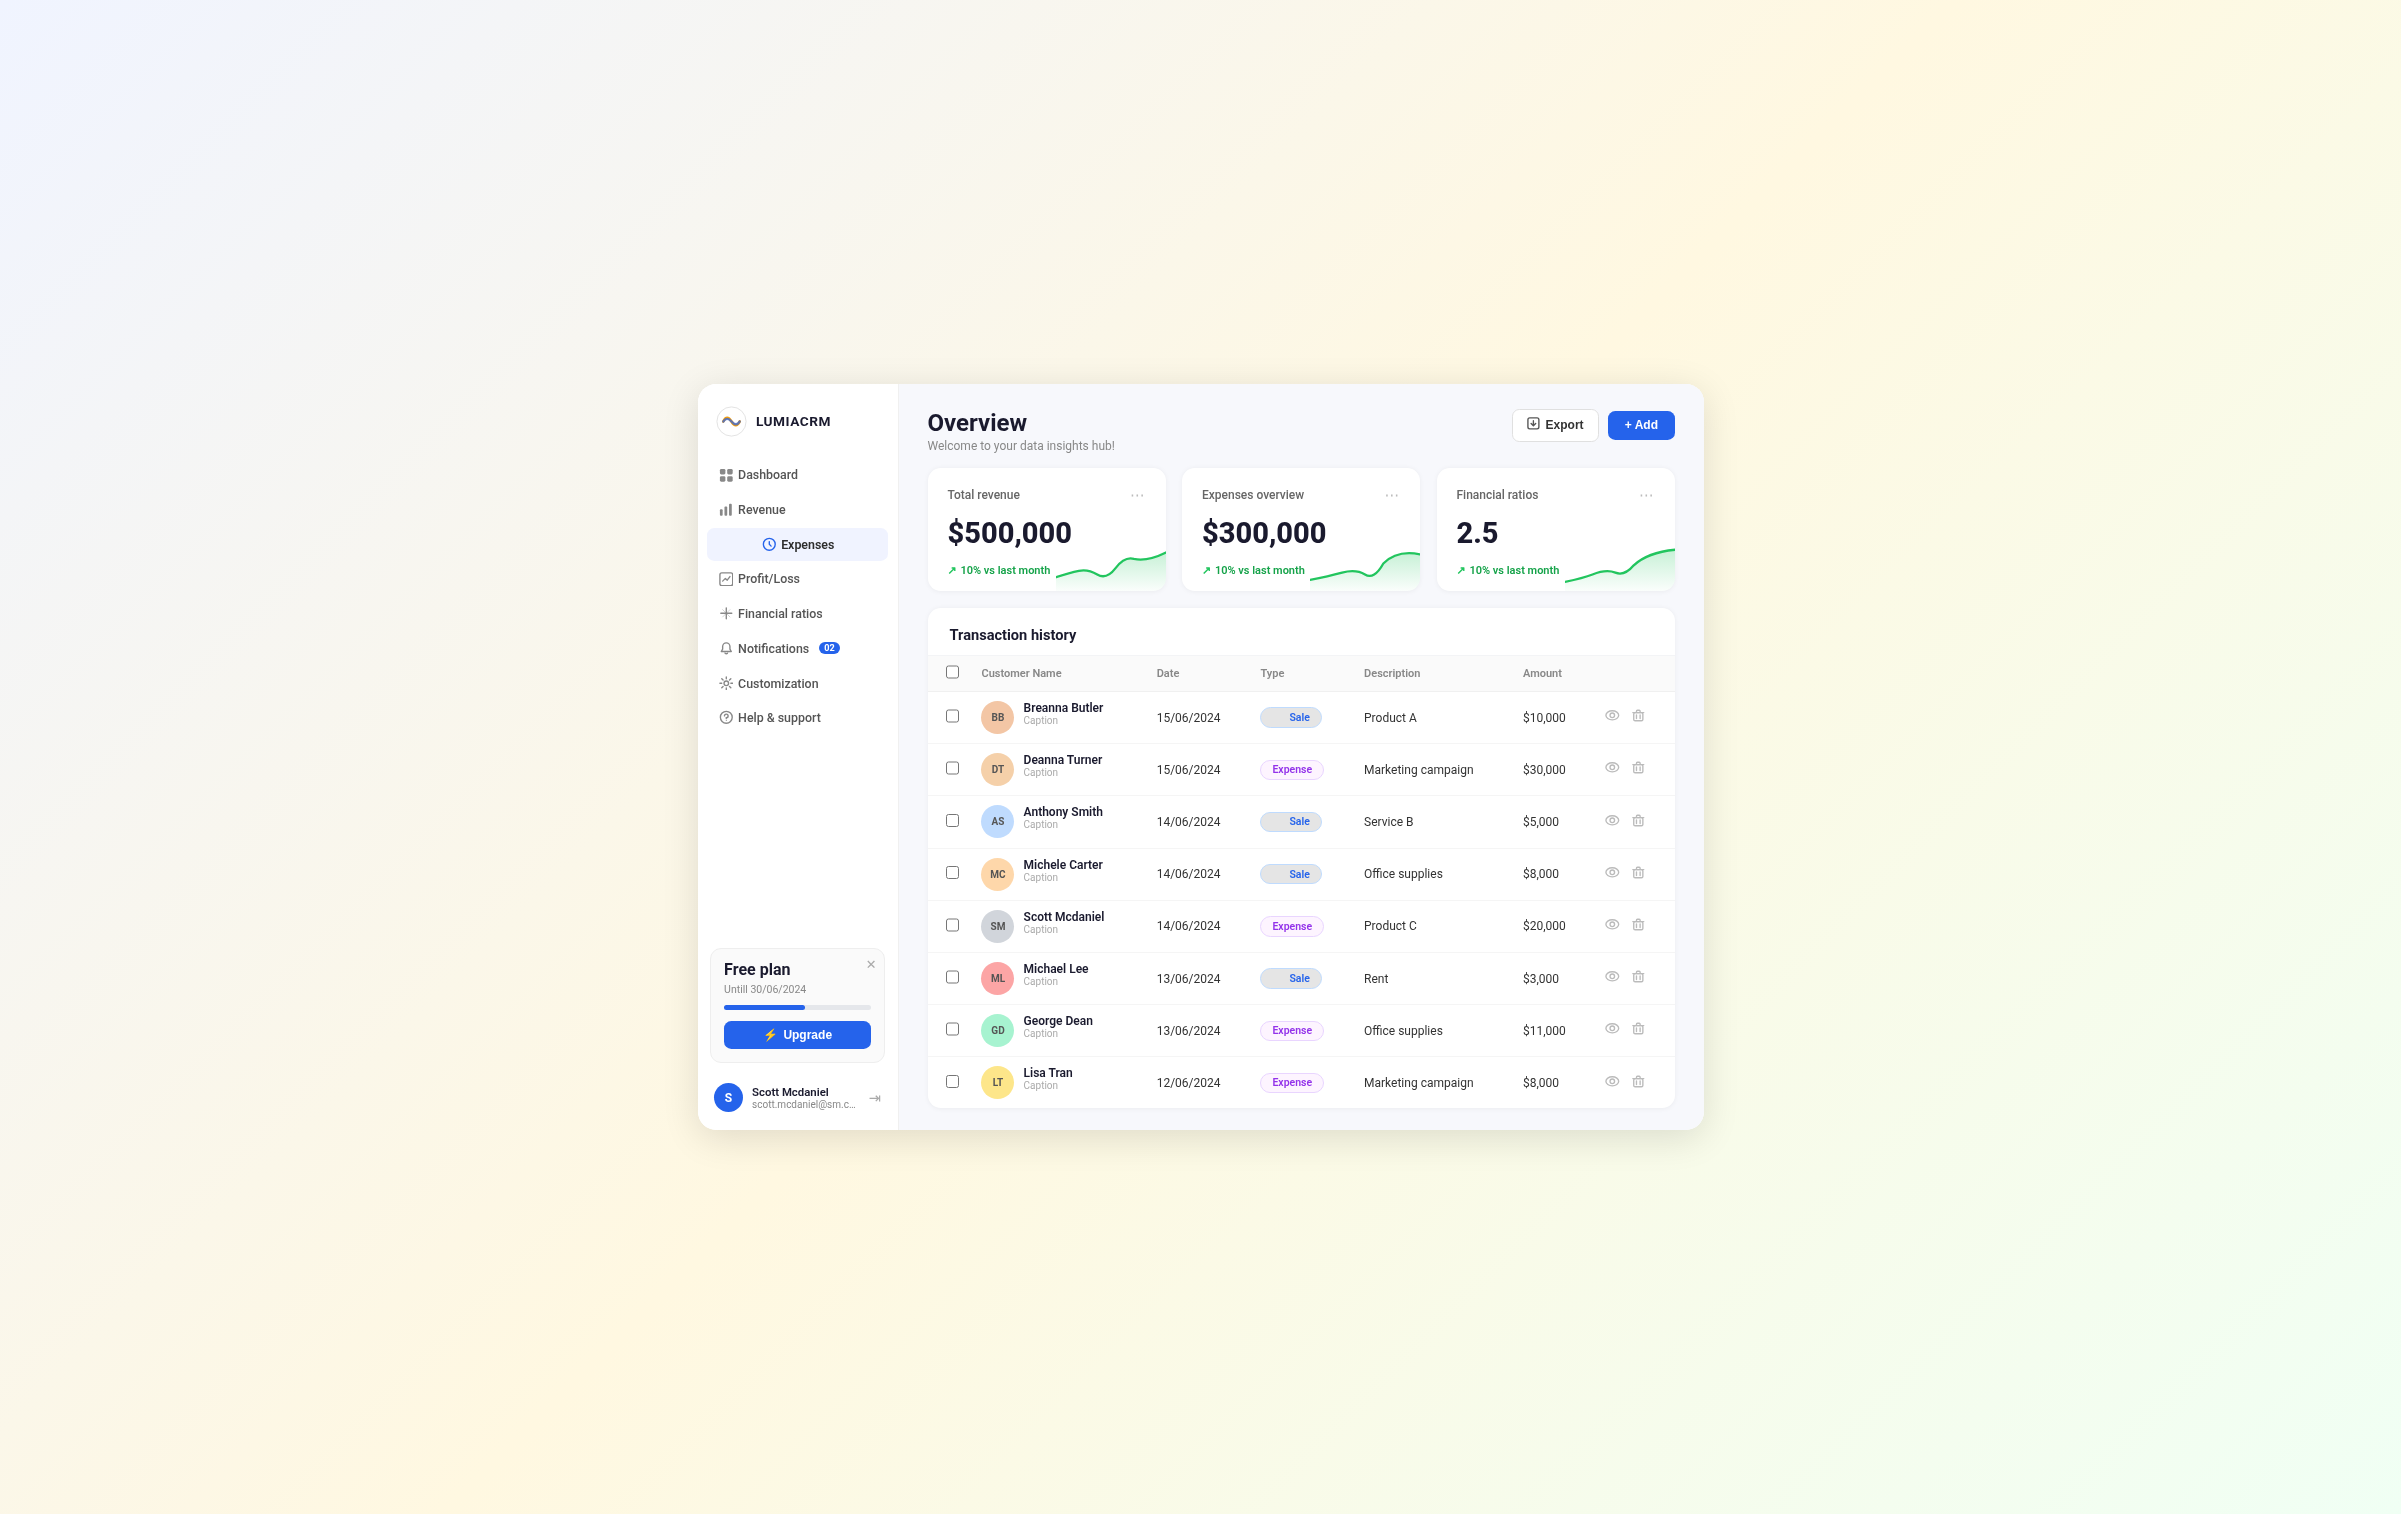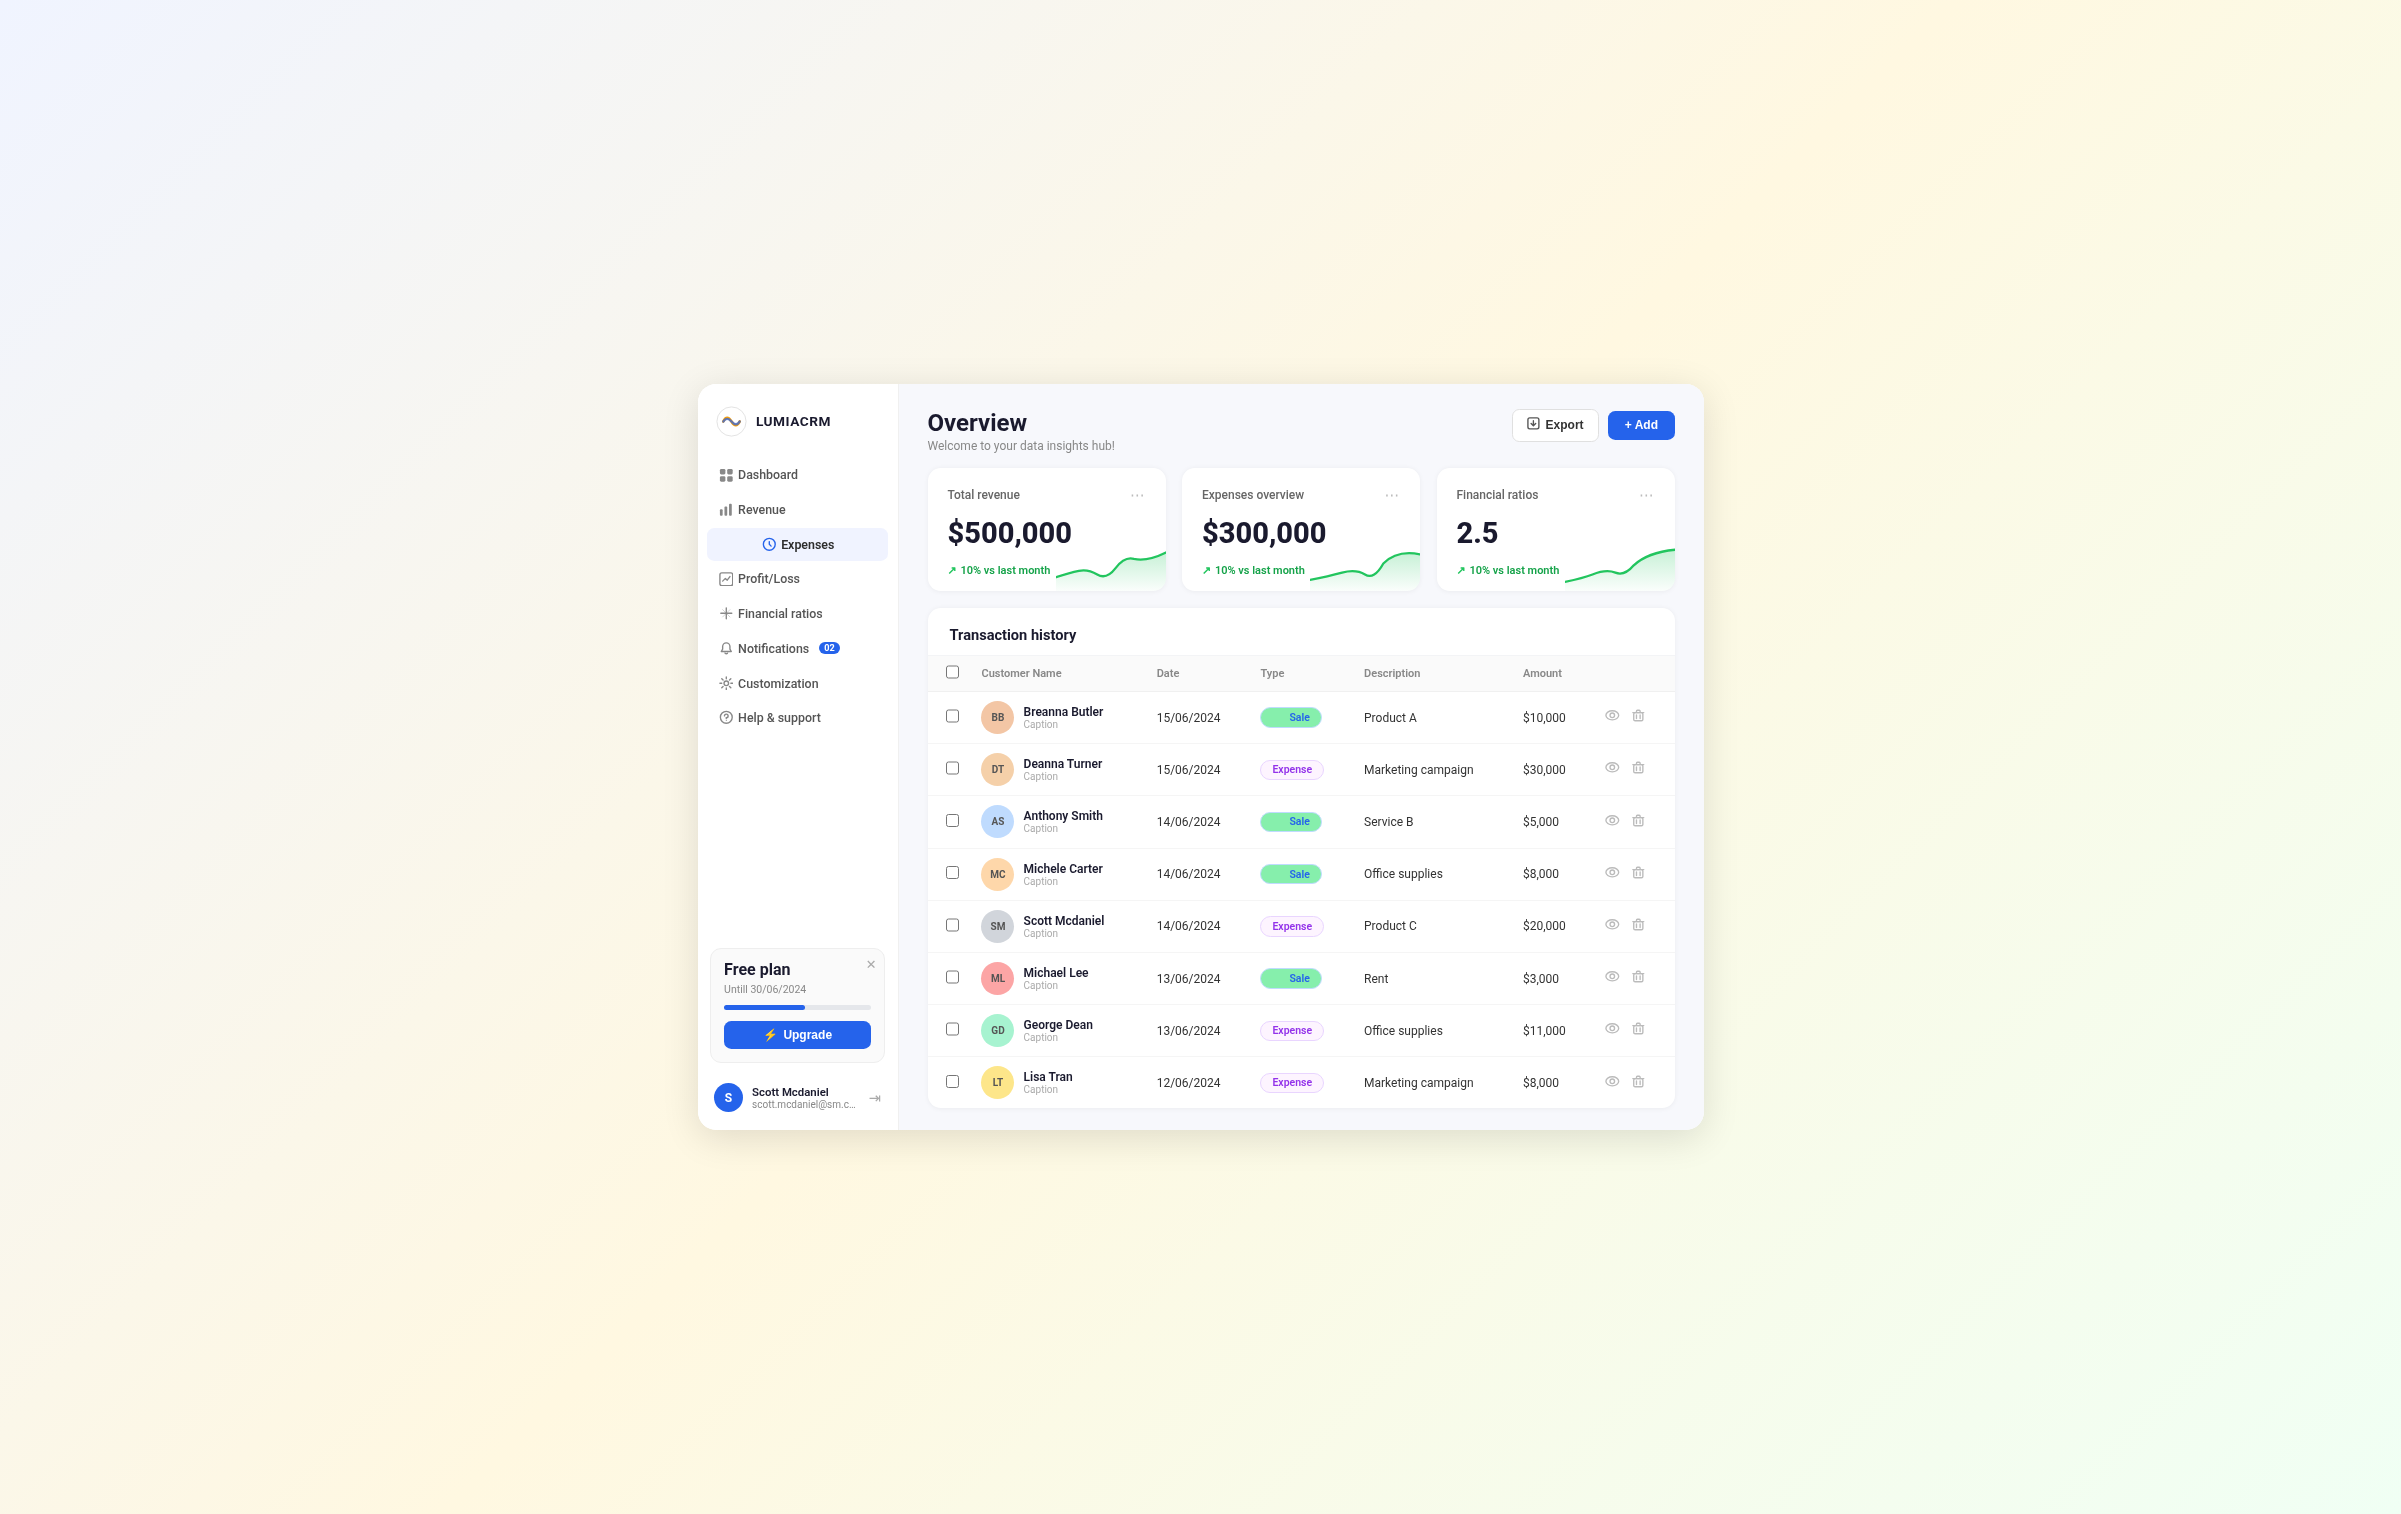--- a/index.html
+++ b/index.html
@@ -321,21 +321,21 @@
     tbody tr:last-child { border-bottom: none; }
     tbody td {
       padding: 9.1px 11px;
       font-size: 12px;
       color: #333;
       vertical-align: middle;
     }
     tbody td:first-child { padding-left: 18.3px; }
     .customer-cell {
       display: flex;
-      align-items: center;
+      align-items: flex-start;
       gap: 9.1px;
     }
     .avatar {
       width: 33px;
       height: 33px;
       border-radius: 50%;
       object-fit: cover;
       background: #e0e7ff;
       overflow: hidden;
       flex-shrink: 0;
@@ -349,21 +349,21 @@
     .customer-name { font-size: 12px; font-weight: 600; color: #1a1a2e; }
     .customer-caption { font-size: 10px; color: #aaa; }
     .type-badge {
       display: inline-block;
       border-radius: 18.3px;
       padding: 2.7px 11px;
       font-size: 10.5px;
       font-weight: 600;
     }
     .badge-sale {
-      background: #86efac;
+      background: #e5e5e5;
       color: #2563eb;
       border: 0.9px solid #bfdbfe;
       padding-left: 28px;
     }
     .badge-expense {
       background: #fdf4ff;
       color: #9333ea;
       border: 0.9px solid #e9d5ff;
     }
     .action-icon {

